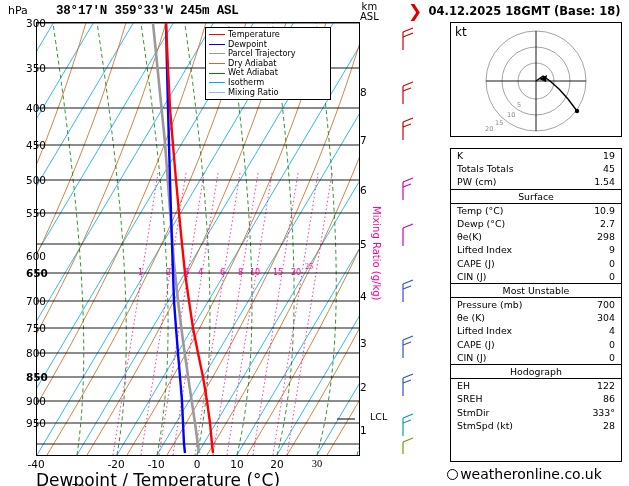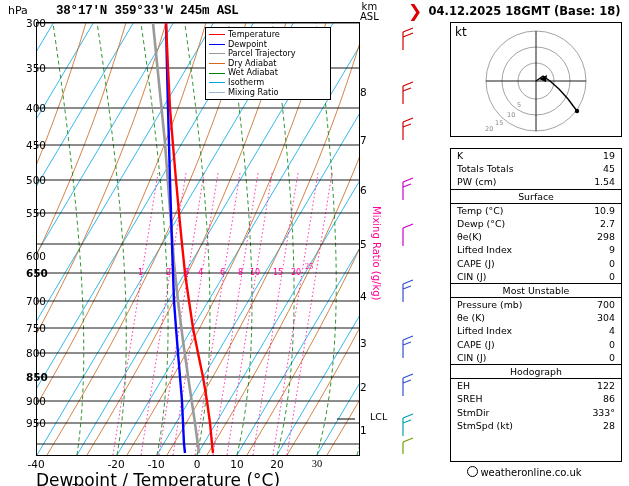--- a/index.html
+++ b/index.html
@@ -34,21 +34,21 @@
   #barbs{position:absolute;left:395px;top:22px;width:26px;height:432px;}
 
   
   #right-col{position:absolute;left:420px;top:0;width:209px;height:486px;}
   #date-title{position:absolute;left:0;top:4px;width:209px;text-align:center;font-size:11.5px;font-weight:bold;color:#000;}
   #hodo-box{position:absolute;left:30px;top:22px;width:170px;height:113px;border:1px solid #000;background:#fff;}
   #hodo-kt{position:absolute;left:4px;top:2px;font-size:12px;color:#000;}
   #tablebox{position:absolute;left:30px;top:148px;width:170px;height:312px;border:1px solid #000;background:#fff;font-size:9.4px;color:#000;}
   .trow{display:flex;justify-content:space-between;padding:0 6px;line-height:13.2px;height:13.2px;}
   .thead{text-align:center;line-height:13.2px;height:13.2px;border-top:1px solid #000;border-bottom:1px solid #000;font-size:9.4px;}
-  #credit{position:absolute;left:0;top:466px;width:209px;text-align:center;font-size:10px;color:#000;}
+  #credit{position:absolute;left:0;top:466px;width:209px;text-align:center;font-size:14px;color:#000;}
   #credit .globe{display:inline-block;width:9px;height:9px;border-radius:50%;border:1.2px solid #000;margin-right:2px;vertical-align:-1px;}
   #redmark{position:absolute;left:-12px;top:4px;font-size:17px;color:#d00;line-height:14px;}
 </style>
 </head>
 <body>
 
 <div class="root">
 
   <div id="skewt-panel">
 

